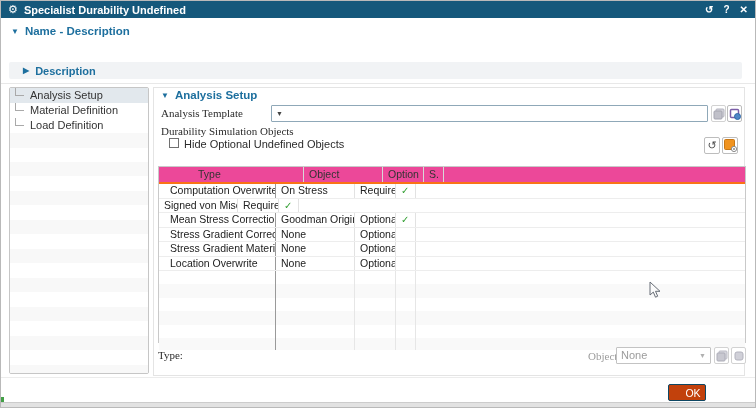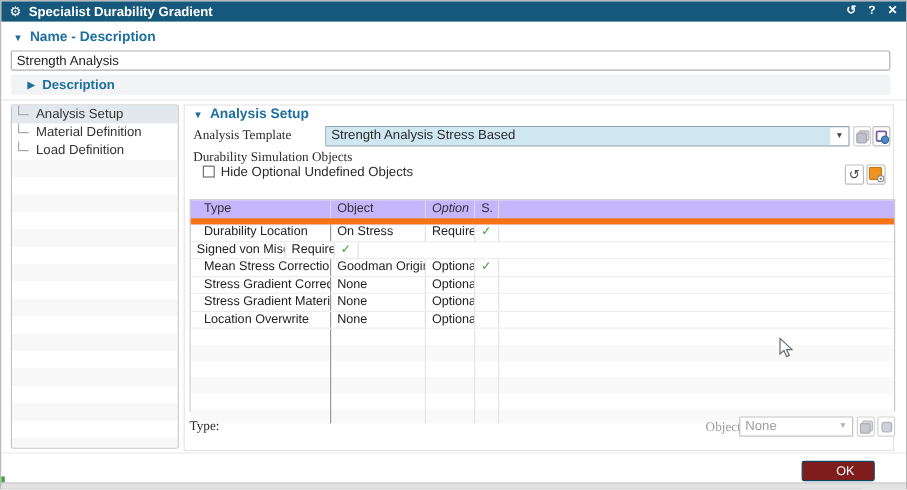--- a/index.html
+++ b/index.html
@@ -64,25 +64,25 @@
   #btn-reset-objects{left:550px;top:49px;width:16px;height:17px;font-size:11px;color:#4a4a4a;}
   #btn-create-object{left:568px;top:49px;width:16px;height:17px;}
   #btn-copy-object{left:560px;top:259px;width:15px;height:17px;}
   #btn-paste-object{left:577px;top:259px;width:15px;height:17px;}
   
   #cb-row{position:absolute;left:15px;top:50px;display:flex;align-items:flex-start;gap:5px;}
   .checkbox{width:10px;height:10px;box-sizing:border-box;border:1px solid #707070;background:#fff;}
   
   #tbl{position:absolute;left:4px;top:78px;width:588px;height:177px;box-sizing:border-box;
     border:1px solid #c9c9c9;background:#fff;font-size:10.5px;}
-  .tbl-header{display:flex;height:15px;background:#c4b5fd;border-bottom:5px solid #f97316;color:#333;}
+  .tbl-header{display:flex;height:15px;background:#ec4899;border-bottom:2px solid #f97316;color:#333;padding-left:28px;}
   .th{box-sizing:border-box;padding-left:5px;line-height:14px;border-right:1px solid #d8d8d8;overflow:hidden;white-space:nowrap;}
   .th.c1{width:117px;padding-left:11px;}
   .th.c2{width:79px;}
-  .th.c3{width:41px;font-style:italic;}
+  .th.c3{width:41px;}
   .th.c4{width:20px;}
   .th.c5{flex:1;border-right:none;}
   .tbl-row{display:flex;height:13.5px;line-height:13px;border-bottom:1px solid #ededed;color:#222;}
   .td{box-sizing:border-box;padding-left:5px;overflow:hidden;white-space:nowrap;}
   .td.c1{width:117px;padding-left:11px;border-right:1px solid #9a9a9a;}
   .td.c2{width:79px;border-right:1px solid #e2e2e2;}
   .td.c3{width:41px;border-right:1px solid #e2e2e2;}
   .td.c4{width:20px;border-right:1px solid #e2e2e2;color:#35a035;font-size:10px;}
   .td.c5{flex:1;}
   .tbl-empty{position:relative;height:79px;
@@ -90,45 +90,44 @@
   .vline{position:absolute;top:0;bottom:0;width:1px;}
   .v1{left:116px;background:#9a9a9a;}
   .v2{left:195px;background:#e6e6e6;}
   .v3{left:236px;background:#e6e6e6;}
   .v4{left:256px;background:#e6e6e6;}
   #type-label{left:4px;top:261px;text-align:center;}
   #object-label{left:434px;top:262px;color:#9c9c9c;}
   
   .btn{position:absolute;height:17px;box-sizing:border-box;border-radius:2px;font-size:10.5px;
     display:flex;align-items:center;justify-content:center;font-family:"Liberation Sans",sans-serif;}
-  #ok-btn{left:667px;top:383px;width:61px;background:#7f1d1d;border:1px solid #0e4763;color:#fff;padding-left:12px;}
+  #ok-btn{left:667px;top:383px;width:38px;background:#c2410c;border:1px solid #0e4763;color:#fff;padding-left:12px;}
   #cancel-btn{left:716px;top:404px;width:38px;background:#fdfdfd;border:1px solid #9db6c4;color:#1c3b4f;}
   .bottom-strip{position:absolute;left:0;top:401px;width:756px;height:7px;background:#e2e2e2;border-top:1px solid #cccccc;}
   .green-frag{position:absolute;left:0;top:396px;width:3px;height:8px;background:#43a047;}
   #cursor{position:absolute;left:648px;top:280px;z-index:50;}
 </style>
 </head>
 <body>
 
 <div class="dialog">
 
   <div class="titlebar">
     <span class="gear">⚙</span>
-    <span>Specialist Durability Gradient</span>
+    <span>Specialist Durability Undefined</span>
     <span class="spacer"></span>
     <span class="tb-btn">↺</span>
     <span class="tb-btn">?</span>
     <span class="tb-btn">✕</span>
   </div>
 
   <div class="group-header" id="nd-header">
     <span class="tri">▼</span>
     <span>Name - Description</span>
   </div>
-  <input id="name-input" type="text" value="Strength Analysis" style="">
   <div id="desc-bar">
     <span class="tri">▶</span>
     <span>Description</span>
   </div>
   <div class="hsep1"></div>
 
   <div id="sidebar">
     <div class="side-item selected">
       <span>Analysis Setup</span>
     </div>
@@ -142,21 +141,20 @@
   </div>
 
   <div id="panel">
     <div class="group-header" id="as-header">
       <span class="tri">▼</span>
       <span>Analysis Setup</span>
     </div>
 
     <span class="lbl" id="template-label">Analysis Template</span>
     <div class="combo" id="combo-template">
-      <span class="val">Strength Analysis Stress Based</span>
       <span class="arr">▼</span>
     </div>
     <div class="icon-btn disabled" id="btn-copy-template">
       <svg width="12" height="12">
         <rect x="3" y="1" width="8" height="8" rx="1" fill="#d3d3da" stroke="#b4b4bf"></rect>
         <rect x="1" y="3" width="8" height="8" rx="1" fill="#c0c0c9" stroke="#a5a5b0"></rect>
       </svg>
     </div>
     <div class="icon-btn" id="btn-clone-template">
       <svg width="12" height="12">
@@ -184,21 +182,21 @@
 
     <div id="tbl">
       <div class="tbl-header">
         <span class="th c1">Type</span>
         <span class="th c2">Object</span>
         <span class="th c3">Option</span>
         <span class="th c4">S.</span>
         <span class="th c5"></span>
       </div>
       <div class="tbl-row">
-        <span class="td c1">Durability Location</span>
+        <span class="td c1">Computation Overwrite</span>
         <span class="td c2">On Stress</span>
         <span class="td c3">Required</span>
         <span class="td c4">✓</span>
         <span class="td c5"></span>
       </div>
       <div class="tbl-row">
         <span class="td c2">Signed von Mises</span>
         <span class="td c3">Required</span>
         <span class="td c4">✓</span>
         <span class="td c5"></span>

